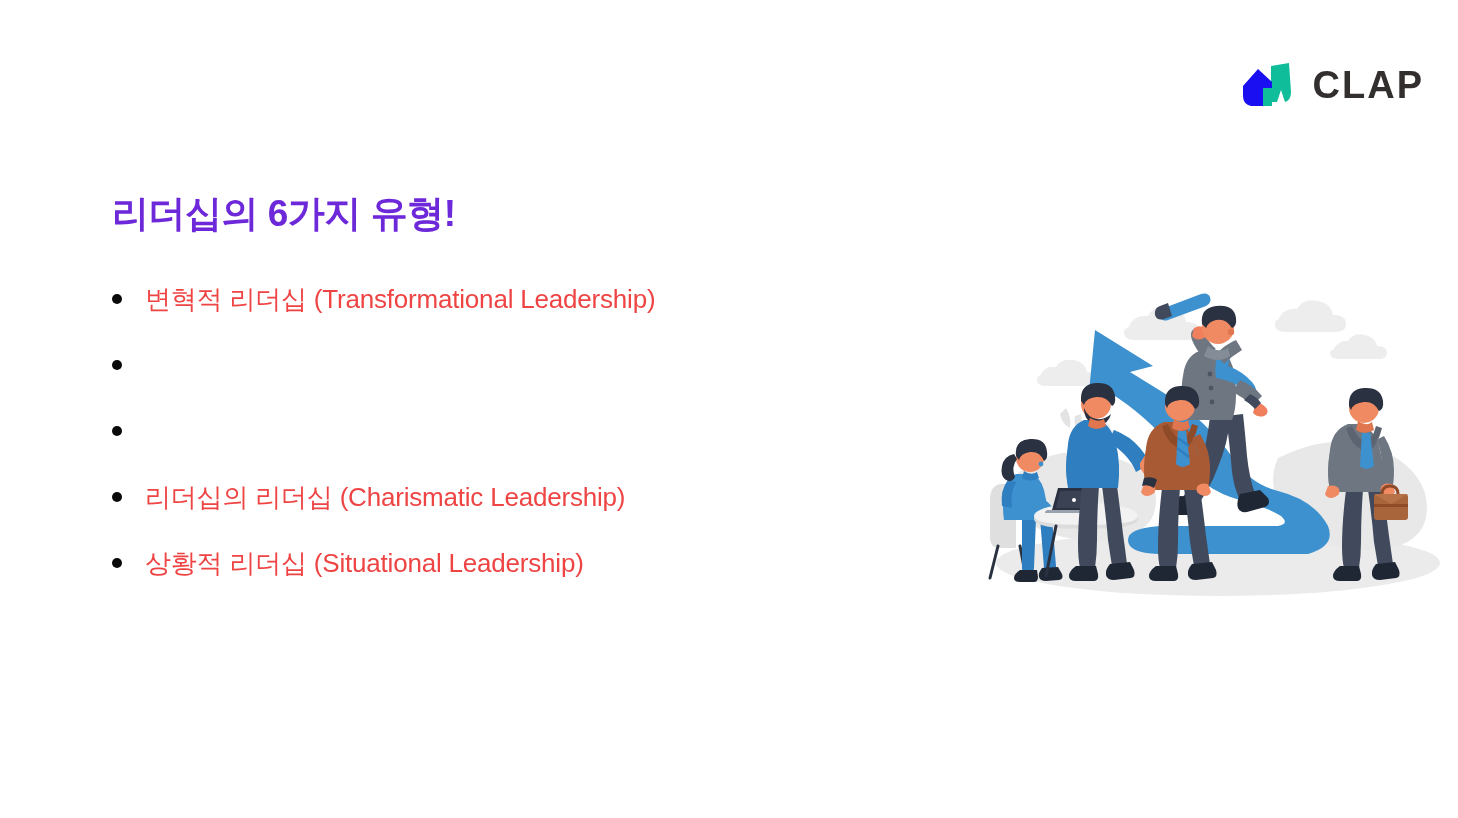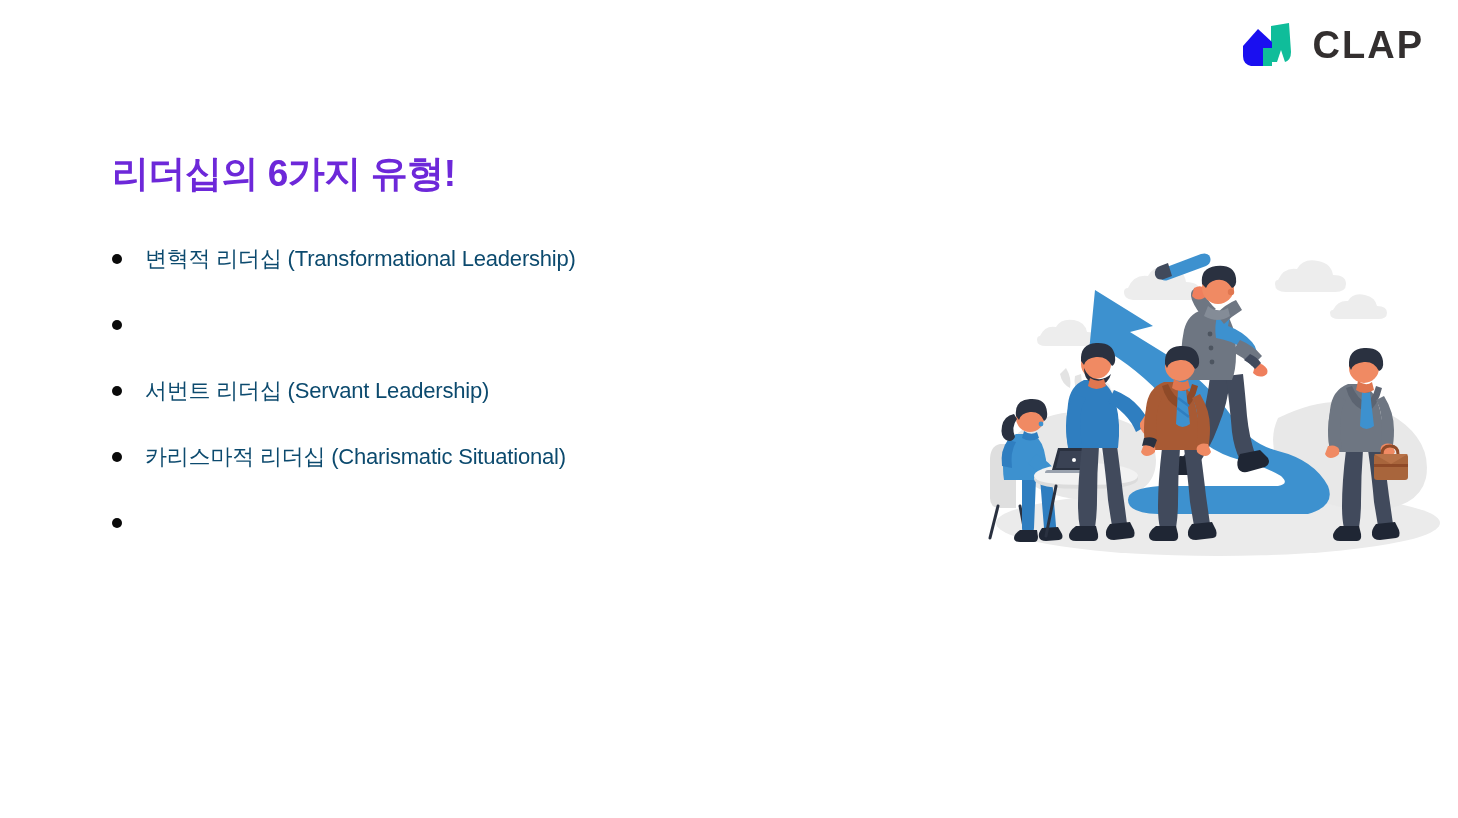--- a/index.html
+++ b/index.html
@@ -9,20 +9,21 @@
   }
   body {
     font-family: "Liberation Sans", sans-serif;
   }
   #slide {
     position: relative;
     width: 1458px;
     height: 626px;
     background: #ffffff;
     overflow: hidden;
+    margin-top: 40px;
   }
 
   
   .logo {
     position: absolute;
     top: 22px;
     right: 34px;
     display: flex;
     align-items: center;
     gap: 14px;
@@ -73,22 +74,22 @@
   .bullet-dot {
     width: 10px;
     height: 10px;
     border-radius: 50%;
     background: #0a0a0a;
     flex: 0 0 auto;
     margin-top: 16px;
     margin-right: 23px;
   }
   .bullet-text {
-    font-size: 22px;
-    color: #0c4a6e;
+    font-size: 26px;
+    color: #ef4444;
     white-space: nowrap;
     letter-spacing: -0.2px;
   }
 
   
   .illustration {
     position: absolute;
     right: 10px;
     bottom: 48px;
     width: 470px;
@@ -121,28 +122,28 @@
   <ul class="bullet-list">
     <li class="bullet-item">
       <span class="bullet-dot"></span>
       <span class="bullet-text">변혁적 리더십 (Transformational Leadership)</span>
     </li>
     <li class="bullet-item">
       <span class="bullet-dot"></span>
     </li>
     <li class="bullet-item">
       <span class="bullet-dot"></span>
-      <span class="bullet-text">서번트 리더십 (Servant Leadership)</span>
-    </li>
-    <li class="bullet-item">
-      <span class="bullet-dot"></span>
-      <span class="bullet-text">카리스마적 리더십 (Charismatic Situational)</span>
-    </li>
-    <li class="bullet-item">
-      <span class="bullet-dot"></span>
+    </li>
+    <li class="bullet-item">
+      <span class="bullet-dot"></span>
+      <span class="bullet-text">리더십의 리더십 (Charismatic Leadership)</span>
+    </li>
+    <li class="bullet-item">
+      <span class="bullet-dot"></span>
+      <span class="bullet-text">상황적 리더십 (Situational Leadership)</span>
     </li>
   </ul>
 
   <div class="illustration">
     <svg viewBox="0 0 470 330" xmlns="http://www.w3.org/2000/svg">
 
       <ellipse cx="240" cy="275" rx="222" ry="33" fill="#ebebeb"></ellipse>
 
       <g fill="#e8e8e8">
         <path d="M300 170 Q360 140 410 165 Q455 190 448 230 Q440 262 390 262 Q330 260 305 225 Q288 196 300 170 Z"></path>

